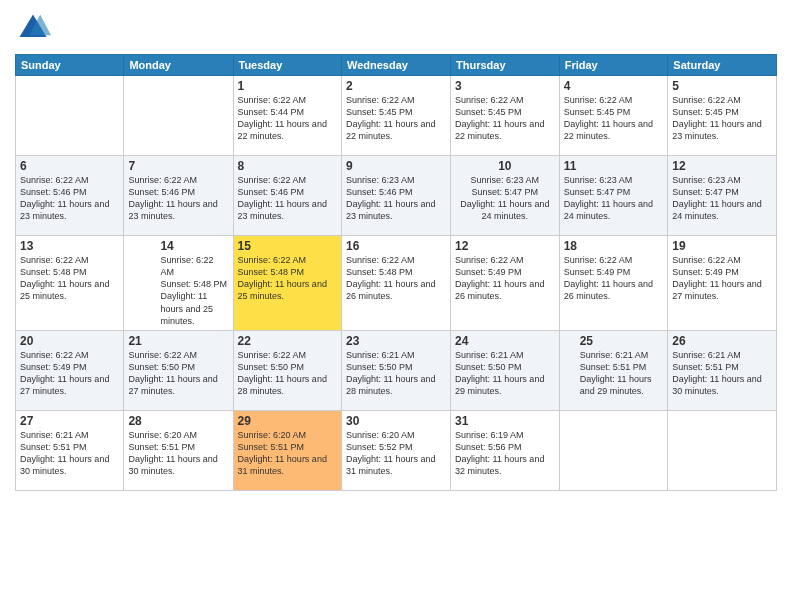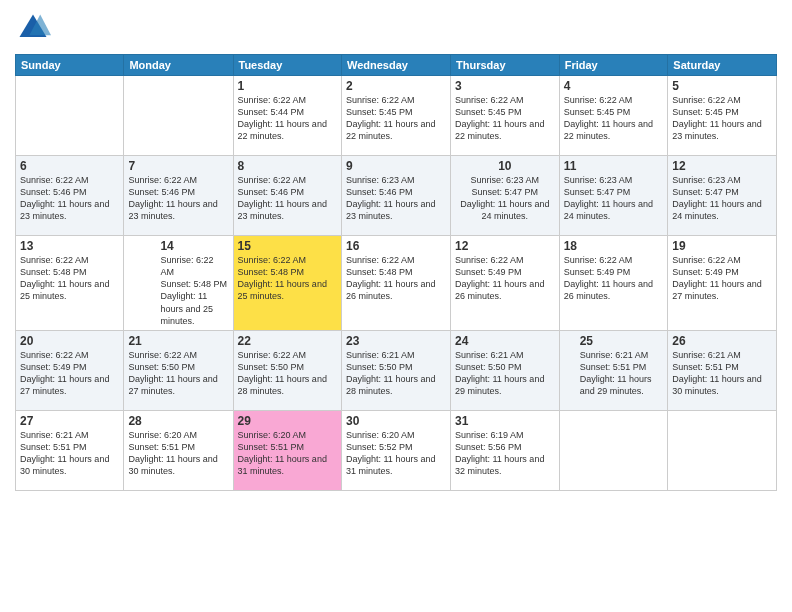--- a/index.html
+++ b/index.html
@@ -306,21 +306,21 @@
             <div class="day-info" style="white-space: pre-line;">Sunrise: 6:21 AM
 Sunset: 5:51 PM
 Daylight: 11 hours and 30 minutes.</div>
           </td>
           <td style="background: rgb(255, 255, 255);">
             <span class="day-num">28</span>
             <div class="day-info" style="white-space: pre-line;">Sunrise: 6:20 AM
 Sunset: 5:51 PM
 Daylight: 11 hours and 30 minutes.</div>
           </td>
-          <td style="background: #f9a8d4; margin-left: 44px;">
+          <td style="background: #fdba74; margin-left: 44px;">
             <span class="day-num">29</span>
             <div class="day-info" style="white-space: pre-line;">Sunrise: 6:20 AM
 Sunset: 5:51 PM
 Daylight: 11 hours and 31 minutes.</div>
           </td>
           <td style="background: rgb(255, 255, 255); margin-top: 30px;">
             <span class="day-num">30</span>
             <div class="day-info" style="white-space: pre-line;">Sunrise: 6:20 AM
 Sunset: 5:52 PM
 Daylight: 11 hours and 31 minutes.</div>

